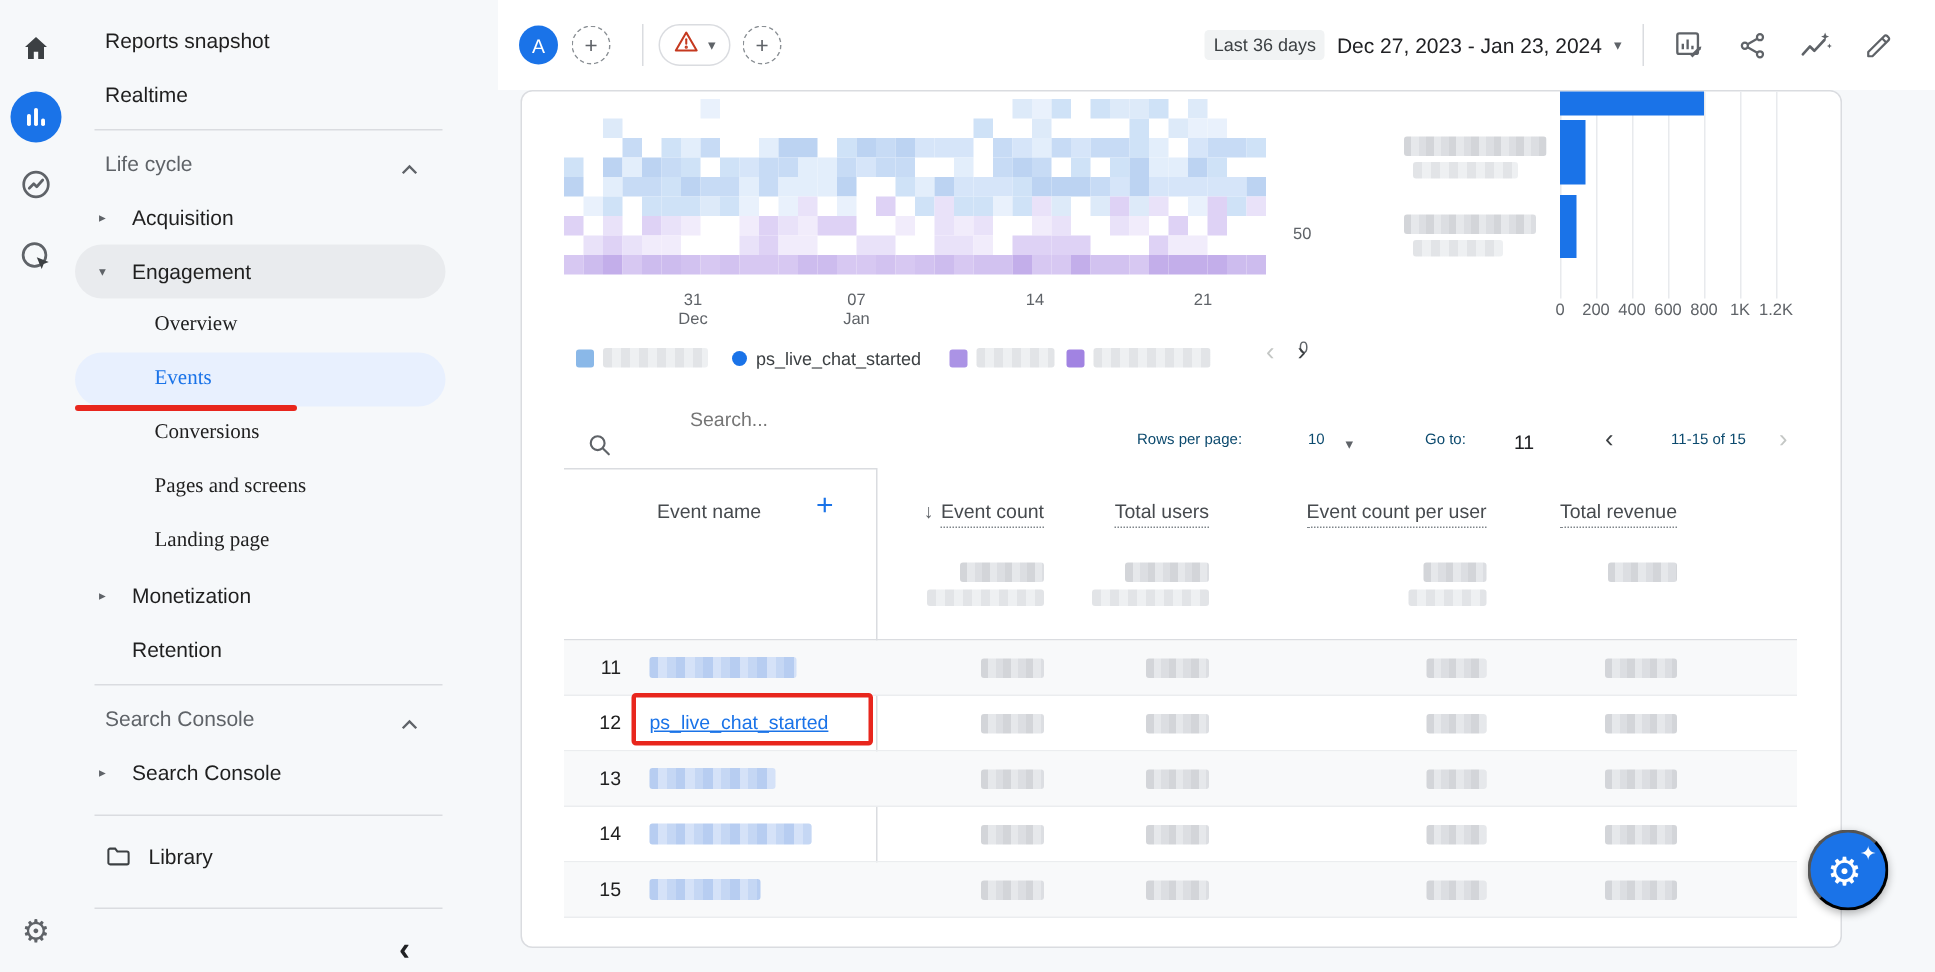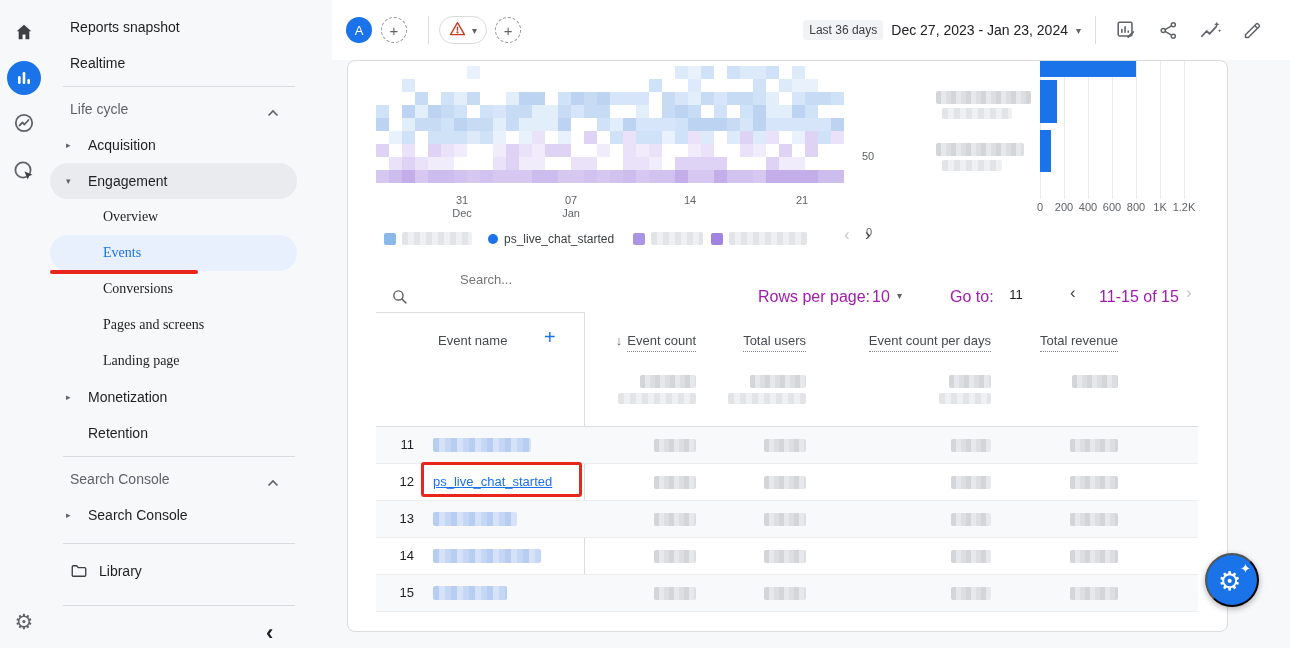--- a/index.html
+++ b/index.html
@@ -57,21 +57,21 @@
   
   .blur-gray  { position:absolute; border-radius:2px; background:repeating-linear-gradient(90deg,#d3d5d9 0 5px,#e6e8eb 5px 10px,#dcdee2 10px 15px); }
   .blur-gray2 { position:absolute; border-radius:2px; background:repeating-linear-gradient(90deg,#e2e4e7 0 6px,#eef0f2 6px 12px); }
   .blur-blue  { position:absolute; border-radius:2px; background:repeating-linear-gradient(90deg,#b7cdf1 0 6px,#d5e2f8 6px 12px,#c5d7f4 12px 18px); }
   .lg-square { position:absolute; width:12px; height:12px; border-radius:2px; }
   .lg-dot { position:absolute; width:10px; height:10px; border-radius:50%; background:var(--accent,#1a73e8); }
   .legend-text { position:absolute; font-size:12px; color:#3c4043; }
   .pg-chev { position:absolute; font-size:17px; cursor:pointer; }
 
   
-  .toolbar-text { position:absolute; font-size:16px; color:#a21caf; white-space:nowrap; }
+  .toolbar-text { position:absolute; font-size:10px; color:#0c4a6e; white-space:nowrap; }
   .search-input { position:absolute; left:64px; top:206px; width:220px; height:24px; border:none; outline:none; font-size:13px; color:#be185d; background:transparent; font-family:"Liberation Sans",sans-serif;margin-left:48px; }
   .goto-input { position:absolute; left:650px; top:221px; width:36px; height:24px; border:none; outline:none; font-size:13px; color:#202124; text-align:center; background:transparent; font-family:"Liberation Sans",sans-serif; }
   .hline { position:absolute; height:1px; background:#dadce0; }
   .vline { position:absolute; width:1px; background:#dadce0; }
   .thead-label { position:absolute; font-size:13px; color:#464a4e; white-space:nowrap; }
   .dotted { border-bottom:1px dotted #80868b; padding-bottom:3px; }
   .sort-arrow { color:#5f6368; margin-right:5px; font-size:13px; }
   .plus-col { position:absolute; color:var(--accent,#1a73e8); font-size:20px; cursor:pointer; }
   .tbody { position:absolute; left:28px; top:366px; width:822px; }
   .trow { position:relative; height:37px; border-bottom:1px solid #ebedef; }
@@ -519,21 +519,21 @@
     <span class="pg-chev" style="left:838px;top:222px;color:#c4c7c5">›</span>
 
     <div class="hline" style="left:28px;top:251px;width:208px"></div>
     <div class="vline" style="left:236px;top:251px;height:300px"></div>
 
     <div class="abs" style="left:28px;top:252px;width:822px;height:48px">
       <span class="thead-label" style="left:62px;top:20px">Event name</span>
       <span class="plus-col" style="left:168px;top:13px">+</span>
       <span class="thead-label" style="right:502px;top:20px"><span class="sort-arrow">↓</span><span class="dotted">Event count</span></span>
       <span class="thead-label" style="right:392px;top:20px"><span class="dotted">Total users</span></span>
-      <span class="thead-label" style="right:207px;top:20px"><span class="dotted">Event count per days</span></span>
+      <span class="thead-label" style="right:207px;top:20px"><span class="dotted">Event count per user</span></span>
       <span class="thead-label" style="right:80px;top:20px"><span class="dotted">Total revenue</span></span>
     </div>
 
     <div class="abs" style="left:28px;top:300px;width:822px;height:66px">
       <div class="blur-gray" style="right:502px;top:14px;width:56px;height:13px"></div>
       <div class="blur-gray2" style="right:502px;top:32px;width:78px;height:11px"></div>
       <div class="blur-gray" style="right:392px;top:14px;width:56px;height:13px"></div>
       <div class="blur-gray2" style="right:392px;top:32px;width:78px;height:11px"></div>
       <div class="blur-gray" style="right:207px;top:14px;width:42px;height:13px"></div>
       <div class="blur-gray2" style="right:207px;top:32px;width:52px;height:11px"></div>

